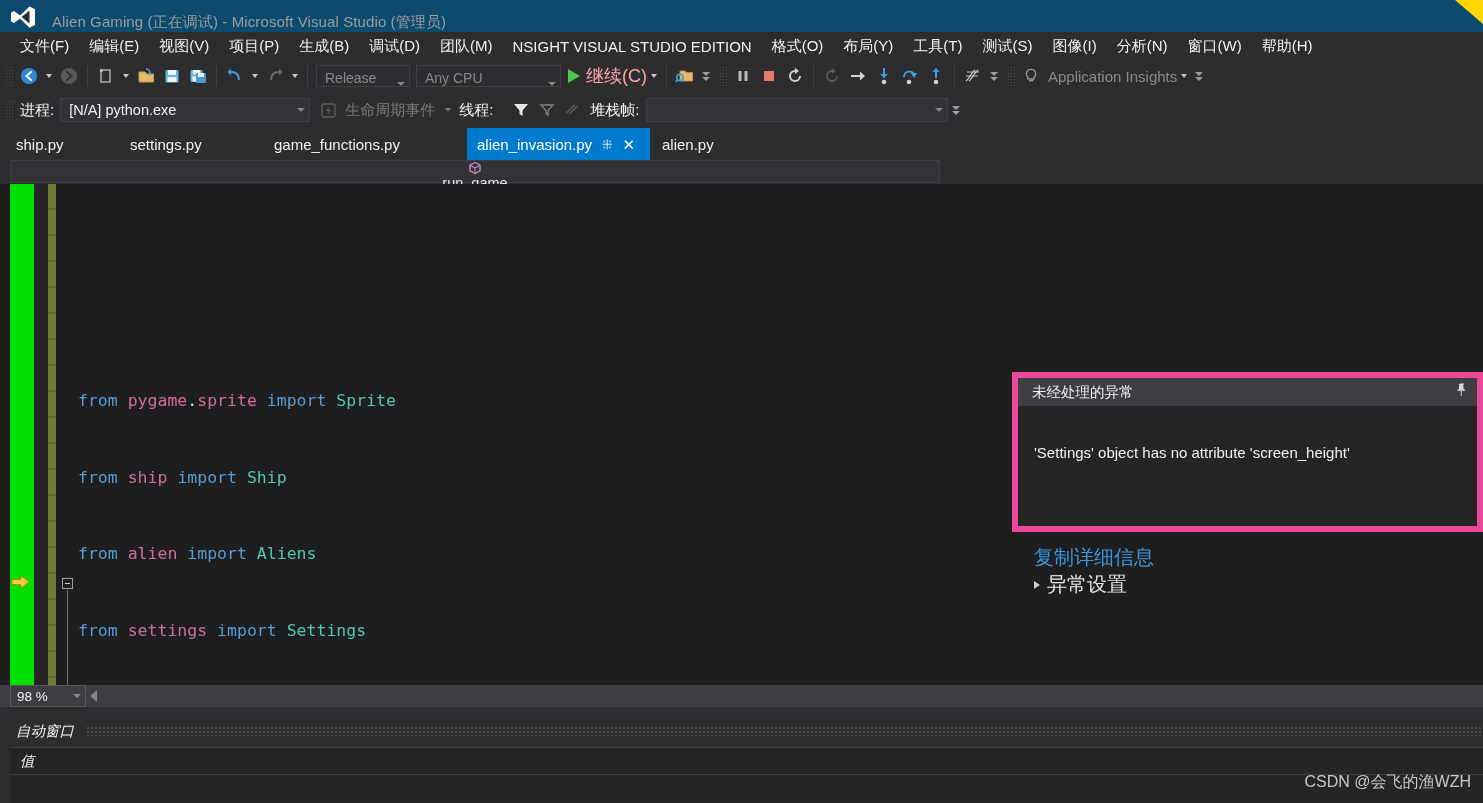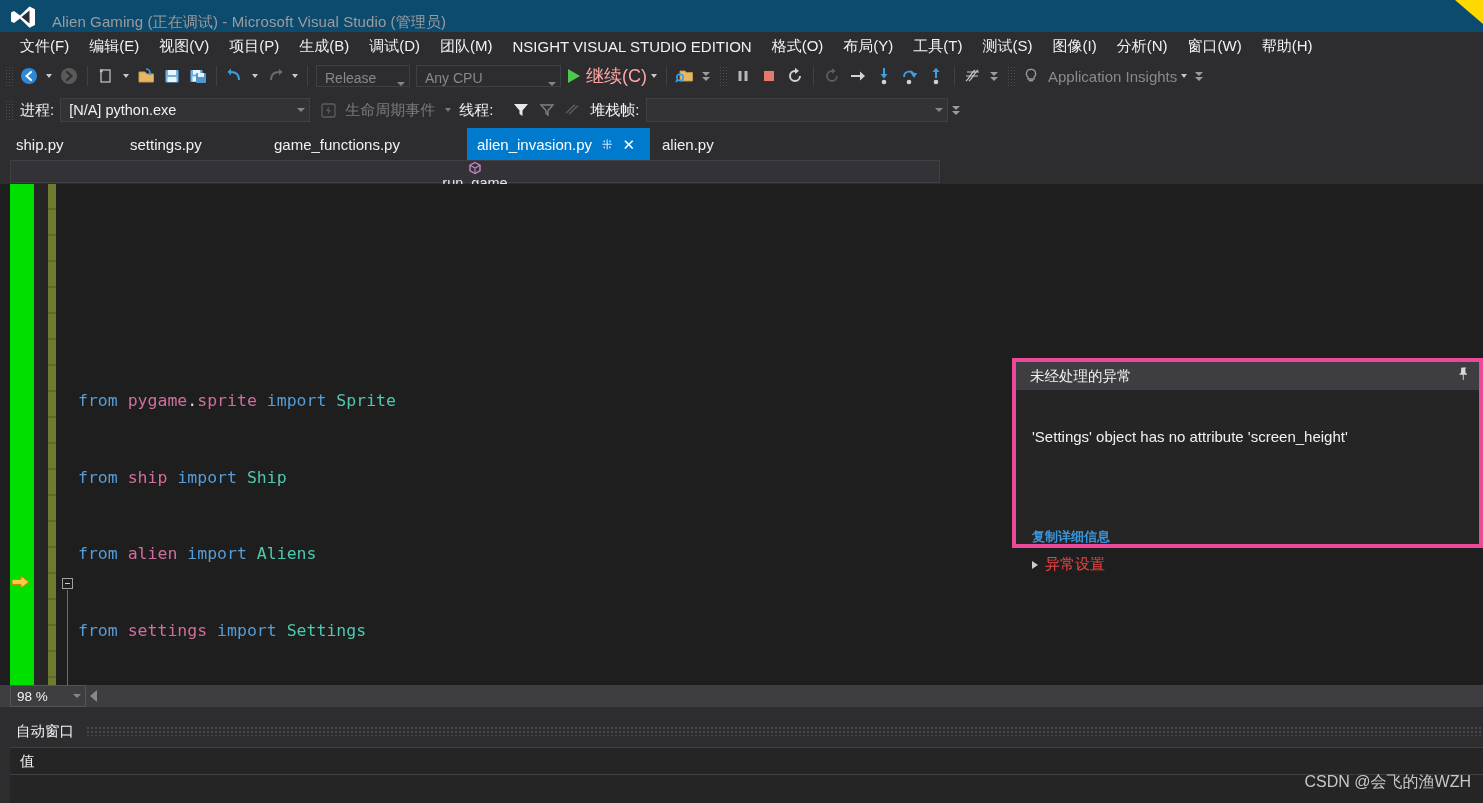--- a/index.html
+++ b/index.html
@@ -210,43 +210,43 @@
     font-size: 16.5px; line-height: 25.5px; white-space: pre;
   }
   .code .ln { height: 25.5px; }
   .kw   { color: #569cd6; }
   .mod  { color: #d16d9e; }
   .cls  { color: #4ec9b0; }
   .punc { color: #dcdcdc; }
 
   
   .exc-popup {
-    position: absolute; left: 1012px; top: 358px;
-    width: 471px; height: 190px;
-    background: #252526; border: 4px solid #ec4899;
+    position: absolute; left: 1012px; top: 372px;
+    width: 471px; height: 160px;
+    background: #252526; border: 6px solid #ec4899;
     box-sizing: border-box;
   }
   .exc-header {
     height: 28px; background: #3e3e42;
     display: flex; align-items: center; justify-content: space-between;
     padding: 0 8px 0 14px; box-sizing: border-box;
   }
   .exc-title { color: #f1f1f1; font-size: 14.5px; }
   .exc-body { position: relative; height: 162px; }
   .exc-msg {
     position: absolute; left: 16px; top: 38px;
     color: #f1f1f1; font-size: 15px; white-space: nowrap;
   }
   .exc-link {
     position: absolute; left: 16px; top: 138px;
-    color: #3a96dd; font-size: 13px; cursor: default; font-weight: bold;
+    color: #3a96dd; font-size: 20px; cursor: default;
   }
   .exc-settings {
     position: absolute; left: 16px; top: 165px;
-    display: flex; align-items: center; color: #ef4444; font-size: 15px;
+    display: flex; align-items: center; color: #e5e5e5; font-size: 20px;
     cursor: default;
   }
   .exc-tri {
     width: 0; height: 0; border-top: 4.5px solid transparent;
     border-bottom: 4.5px solid transparent; border-left: 6px solid #cccccc;
     margin-right: 7px;
   }
 
   
   .zoombar {
@@ -262,20 +262,21 @@
   .hscroll-left {
     position: absolute; left: 90px; top: 5px;
     width: 0; height: 0; border-top: 6px solid transparent;
     border-bottom: 6px solid transparent; border-right: 7px solid #888;
   }
 
   
   .autos {
     position: absolute; top: 707px; left: 0; width: 1483px; height: 96px;
     background: #2d2d30;
+    font-style: italic;
   }
   .autos-tabrow {
     position: absolute; left: 8px; top: 12px; width: 1475px; height: 24px;
     display: flex; align-items: center;
   }
   .autos-tab {
     color: #f1f1f1; font-size: 14.5px; padding: 2px 8px; cursor: default;
     white-space: nowrap;
   }
   .autos-dotfill {

